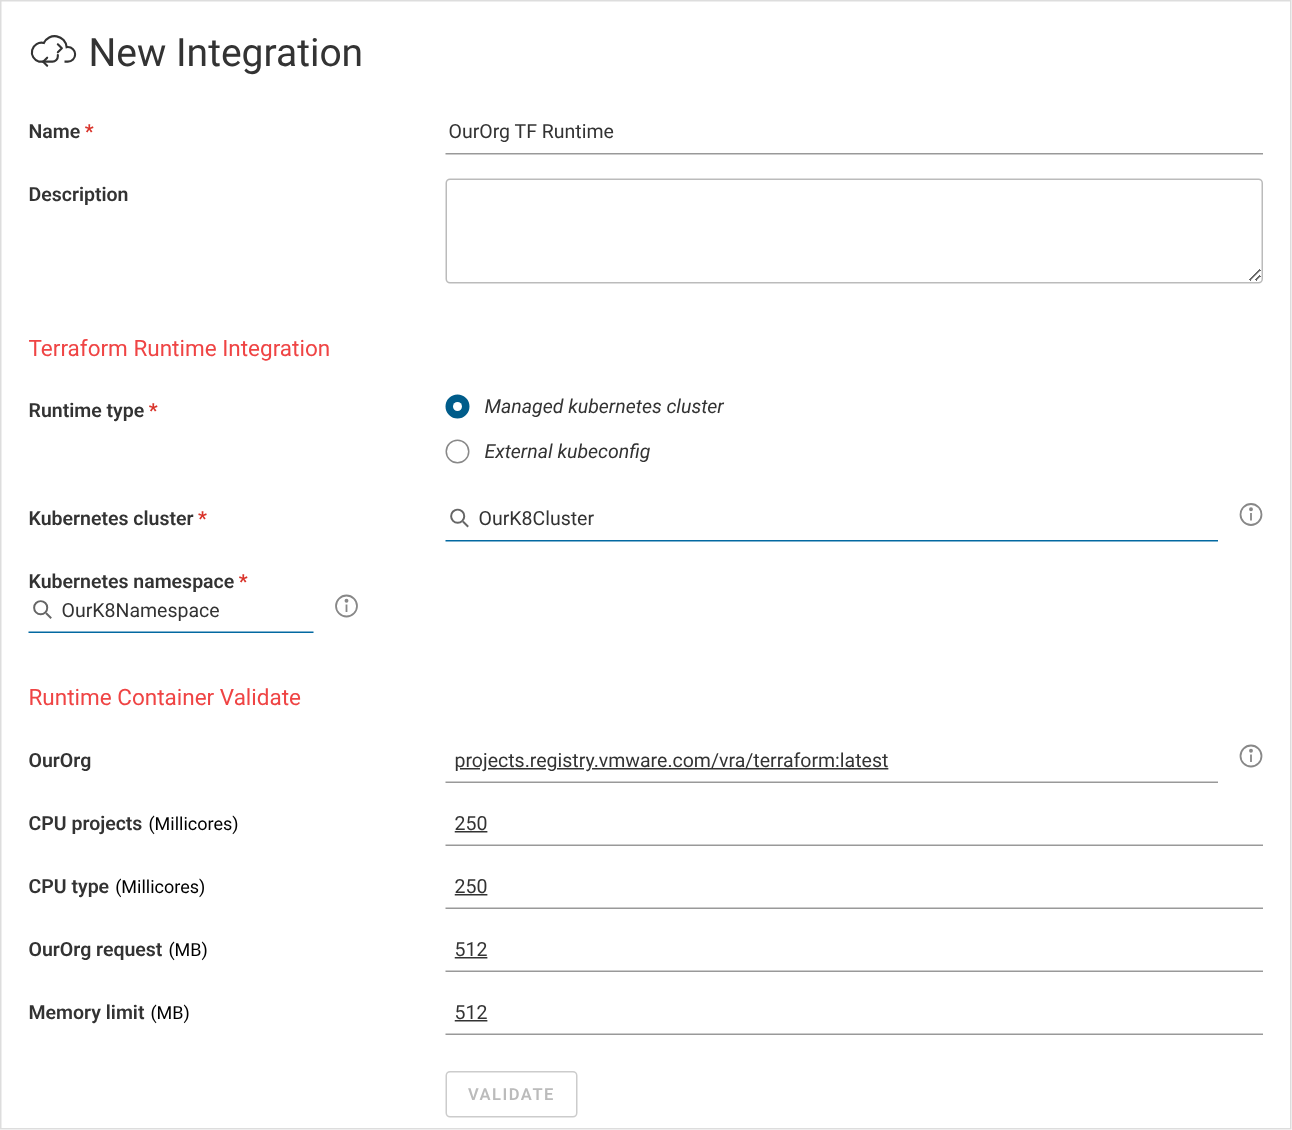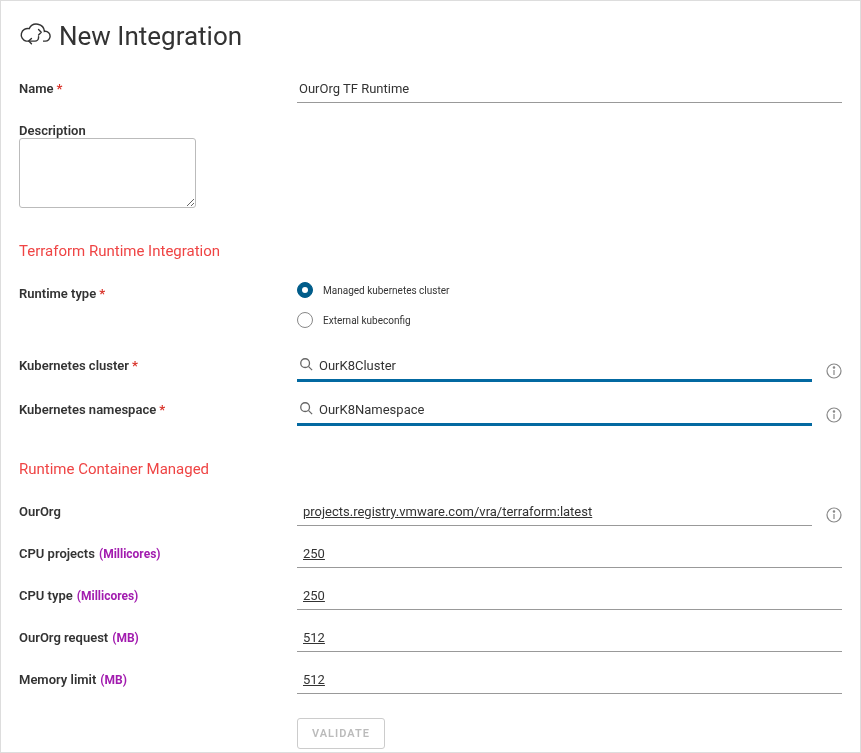--- a/index.html
+++ b/index.html
@@ -8,61 +8,61 @@
     background: #fff;
     color: #333;
     width: 861px;
     height: 753px;
     border: 1px solid #ddd;
     padding: 20px 18px;
     font-size: 13px;
   }
   .page-header {
     display: flex;
-    align-items: flex-start;
+    align-items: flex-end;
     gap: 8px;
     margin-bottom: 26px;
   }
   .page-header svg { flex-shrink: 0; }
   .page-title {
     font-size: 26px;
     font-weight: 400;
     color: #333;
   }
   .form-row {
     display: flex;
     align-items: flex-start;
     margin-bottom: 16px;
   }
-  .form-row.textarea-row { margin-bottom: 34px; align-items: flex-start; flex-direction: column; }
+  .form-row.textarea-row { margin-bottom: 34px; align-items: flex-start; }
   .label-col {
     width: 278px;
     flex-shrink: 0;
     padding-top: 4px;
   }
   .field-label {
     font-weight: 600;
     color: #333;
     font-size: 13px;
   }
   .field-unit {
-    font-weight: 700;
-    color: #a21caf;
+    font-weight: 400;
+    color: #000000;
     font-size: 12px;
     margin-left: 4px;
   }
   .required {
     color: #d9342b;
     margin-left: 3px;
     font-weight: 700;
   }
   .input-col {
     flex: 1;
     display: flex;
-    align-items: flex-end;
+    align-items: flex-start;
     gap: 8px;
   }
   .text-input {
     width: 100%;
     border: none;
     border-bottom: 1px solid #999;
     padding: 4px 2px 6px 2px;
     font-size: 13px;
     color: #333;
     background: transparent;
@@ -112,37 +112,37 @@
     border-color: #005c8a;
     background: #005c8a;
   }
   .radio-circle.selected::after {
     content: '';
     width: 6px;
     height: 6px;
     border-radius: 50%;
     background: #fff;
   }
-  .radio-label { font-size: 10px; color: #333; }
+  .radio-label { font-size: 13px; color: #333; font-style: italic; }
   .search-wrap {
     position: relative;
     flex: 1;
     display: flex;
     align-items: center;
   }
   .search-icon {
     position: absolute;
     left: 2px;
     top: 3px;
     pointer-events: none;
   }
   .search-input {
     width: 100%;
     border: none;
-    border-bottom: 3px solid #0369a1;
+    border-bottom: 1px solid #0369a1;
     padding: 4px 2px 6px 22px;
     font-size: 13px;
     color: #333;
     background: transparent;
     outline: none;
     font-family: inherit;
   }
   .info-icon {
     flex-shrink: 0;
     cursor: pointer;
@@ -233,21 +233,21 @@
     <span class="info-icon">
       <svg width="16" height="16" viewBox="0 0 16 16" fill="none" stroke="#888" stroke-width="1.2">
           <circle cx="8" cy="8" r="7"></circle>
           <line x1="8" y1="7" x2="8" y2="12"></line>
           <circle cx="8" cy="4.5" r="0.7" fill="#888"></circle>
         </svg>
     </span>
   </div>
 </div>
 
-<div class="form-row" style="margin-bottom:34px;">
+<div class="form-row" style="margin-bottom:34px;flex-direction:column;">
   <div class="label-col">
     <span class="field-label">Kubernetes namespace</span><span class="required">*</span>
   </div>
   <div class="input-col">
     <div class="search-wrap">
       <span class="search-icon">
         <svg width="14" height="14" viewBox="0 0 16 16" fill="none" stroke="#666" stroke-width="1.5">
             <circle cx="7" cy="7" r="5"></circle>
             <line x1="11" y1="11" x2="15" y2="15"></line>
           </svg>
@@ -257,21 +257,21 @@
     <span class="info-icon">
       <svg width="16" height="16" viewBox="0 0 16 16" fill="none" stroke="#888" stroke-width="1.2">
           <circle cx="8" cy="8" r="7"></circle>
           <line x1="8" y1="7" x2="8" y2="12"></line>
           <circle cx="8" cy="4.5" r="0.7" fill="#888"></circle>
         </svg>
     </span>
   </div>
 </div>
 
-<div class="section-title">Runtime Container Managed</div>
+<div class="section-title">Runtime Container Validate</div>
 
 <div class="form-row">
   <div class="label-col">
     <span class="field-label">OurOrg</span>
   </div>
   <div class="input-col">
     <input type="text" class="text-input with-pad" value="projects.registry.vmware.com/vra/terraform:latest" style="">
     <span class="info-icon">
       <svg width="16" height="16" viewBox="0 0 16 16" fill="none" stroke="#888" stroke-width="1.2">
           <circle cx="8" cy="8" r="7"></circle>

